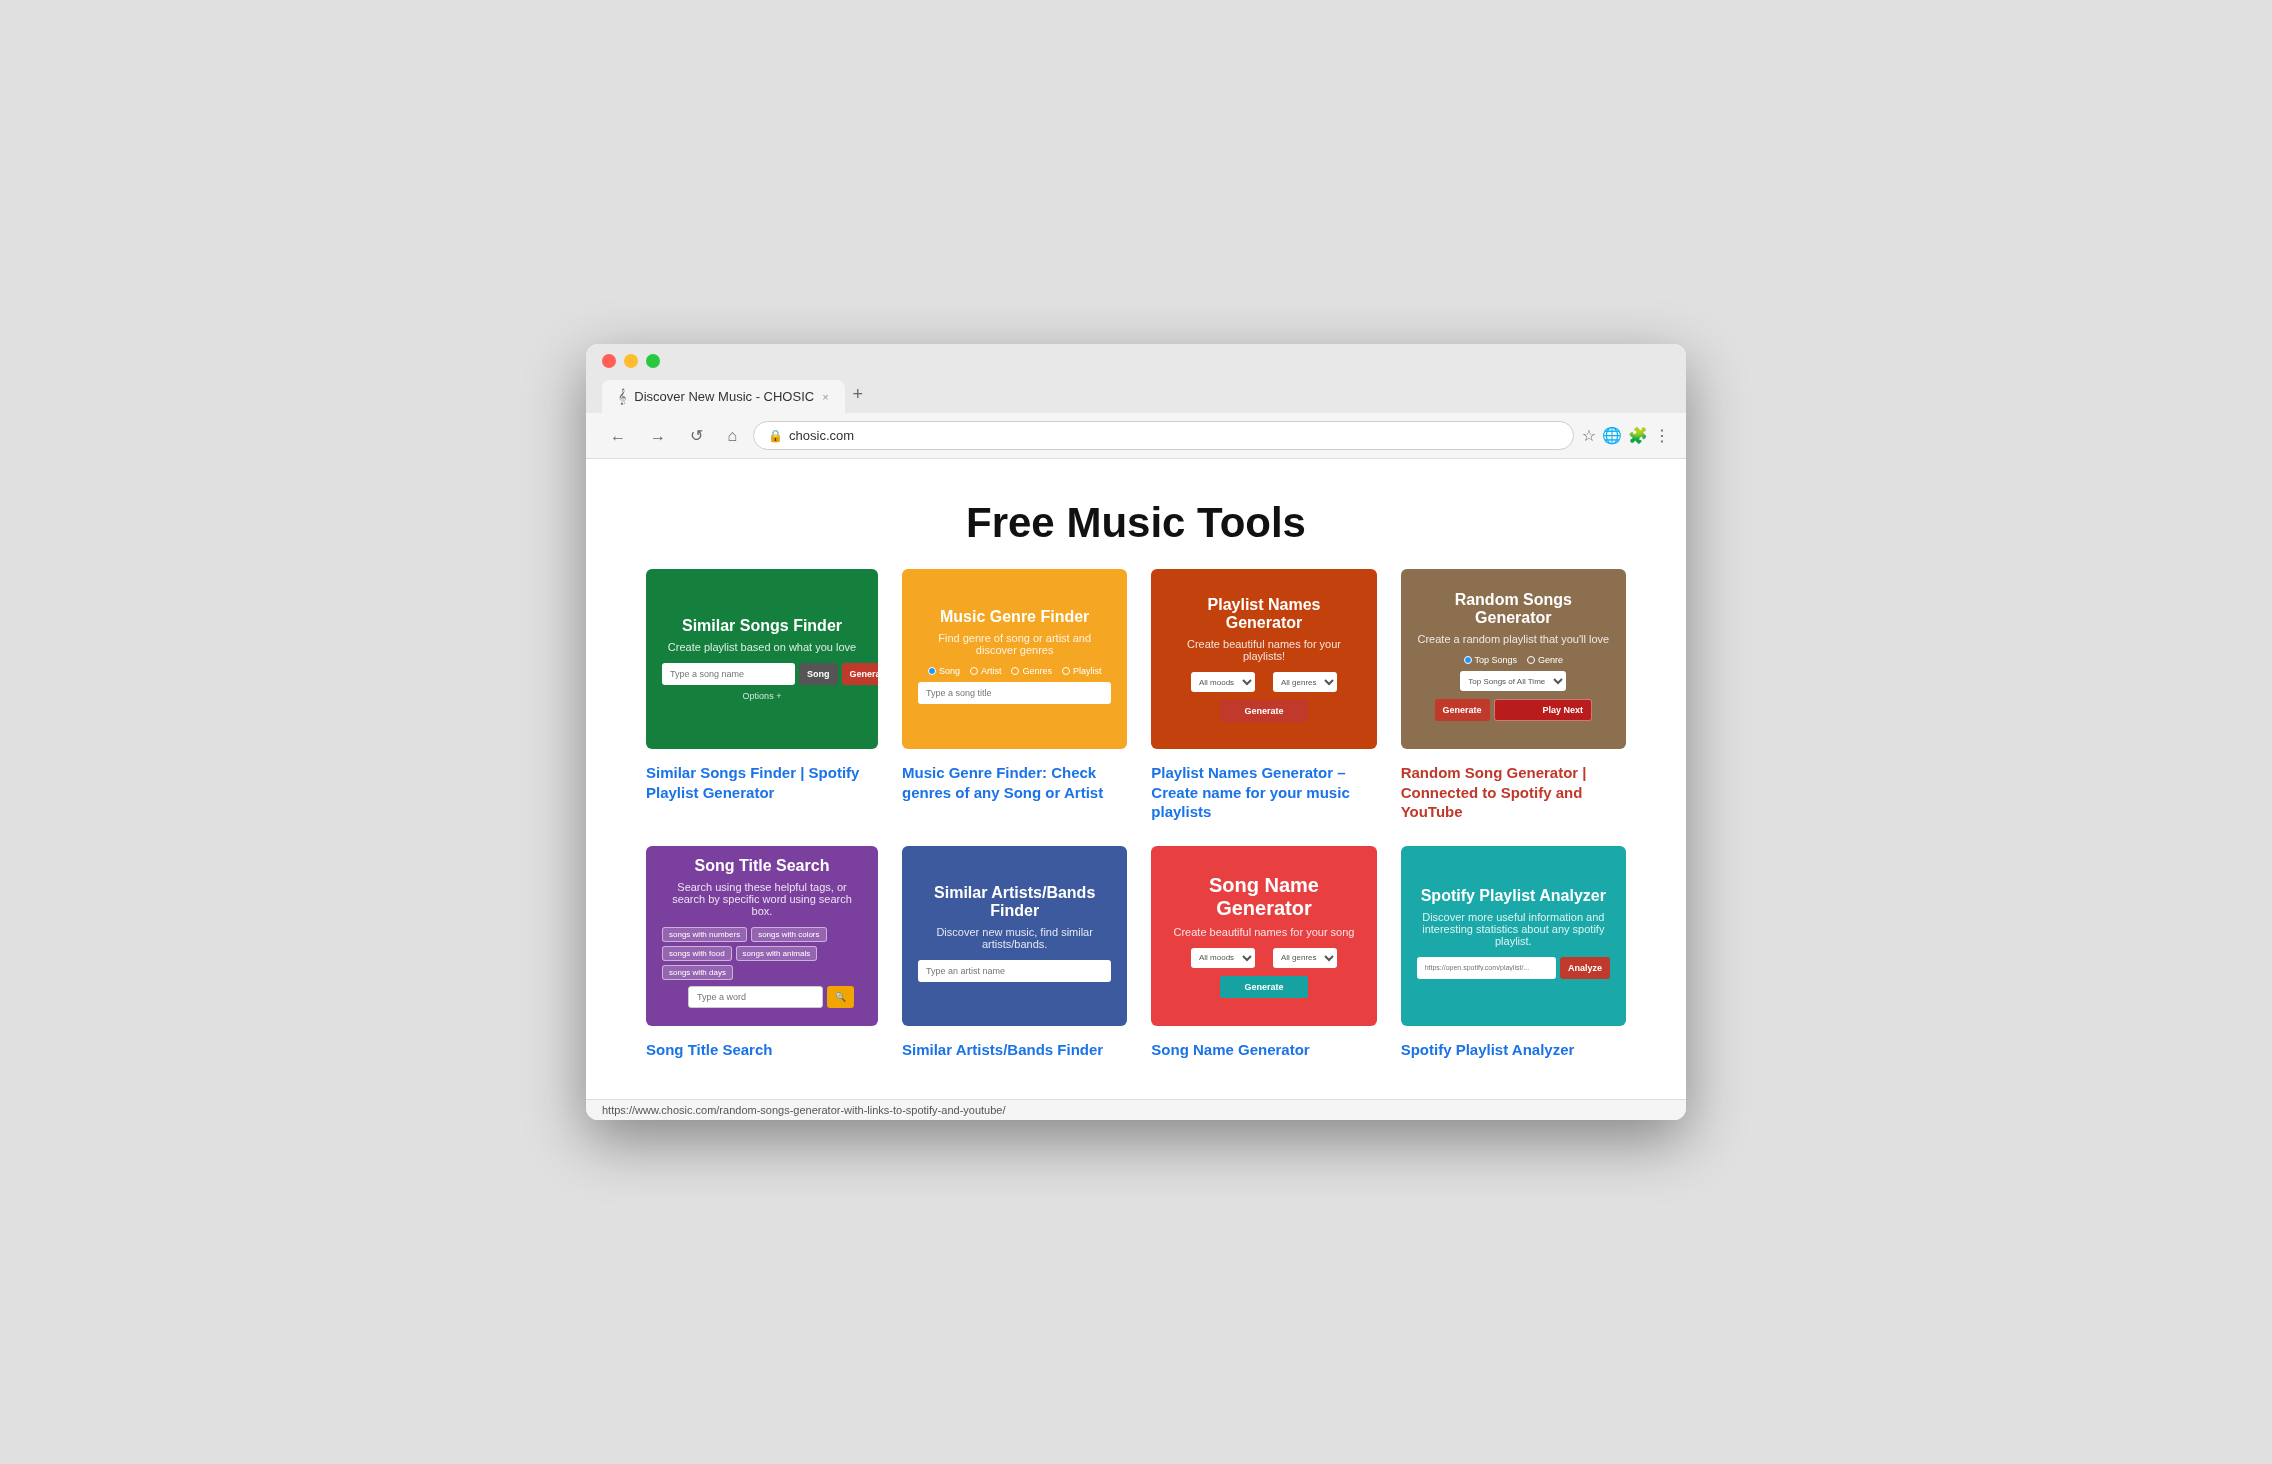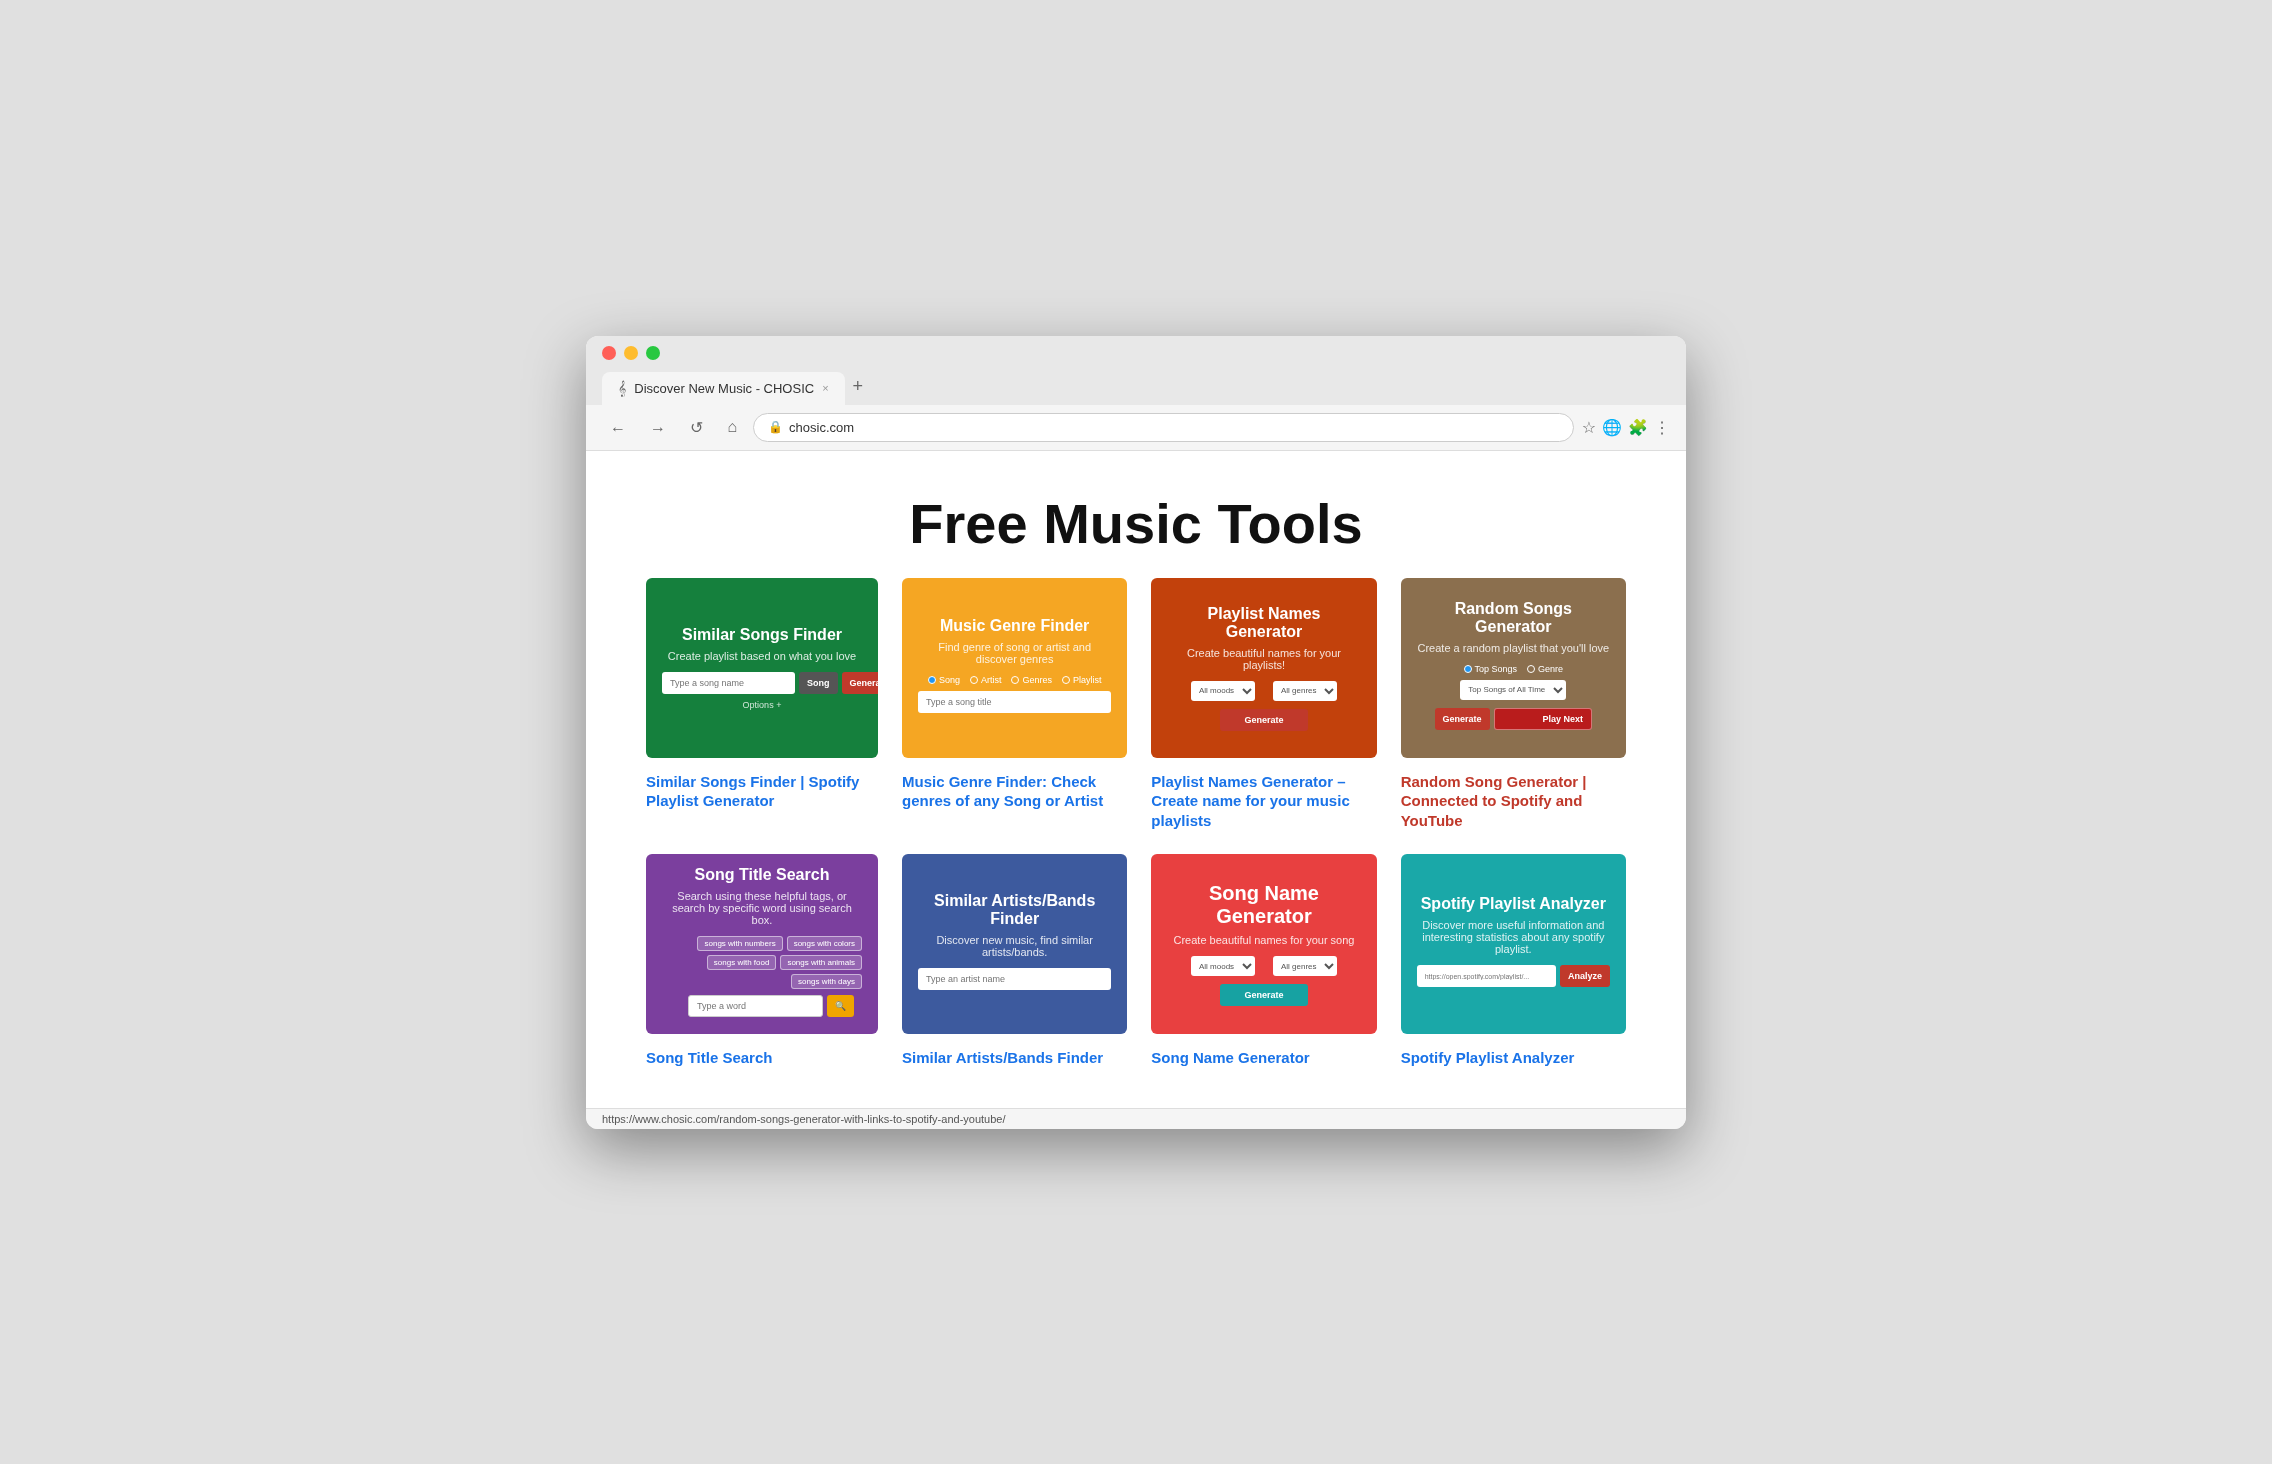--- a/index.html
+++ b/index.html
@@ -89,21 +89,21 @@
     
     .page-content {
       background: #fff;
       padding: 40px 60px;
       min-height: 600px;
       overflow-y: auto;
     }
 
     .page-title {
       text-align: center;
-      font-size: 56px;
+      font-size: 42px;
       font-weight: 700;
       color: #111;
       margin-bottom: 22px;
     }
 
     .tools-grid {
       display: grid;
       grid-template-columns: repeat(4, 1fr);
       gap: 24px;
     }
@@ -217,21 +217,21 @@
       padding: 0 4px;
       font-size: 8px;
       color: #555;
       background: #fff;
     }
 
     .mini-tags {
       display: flex;
       flex-wrap: wrap;
       gap: 4px;
-      justify-content: flex-end;
+      justify-content: flex-start;
       margin-bottom: 6px;
       max-width: 200px;
     }
     .mini-tag {
       background: rgba(255,255,255,0.2);
       border: 1px solid rgba(255,255,255,0.5);
       border-radius: 3px;
       padding: 2px 6px;
       font-size: 8px;
       color: #fff;

